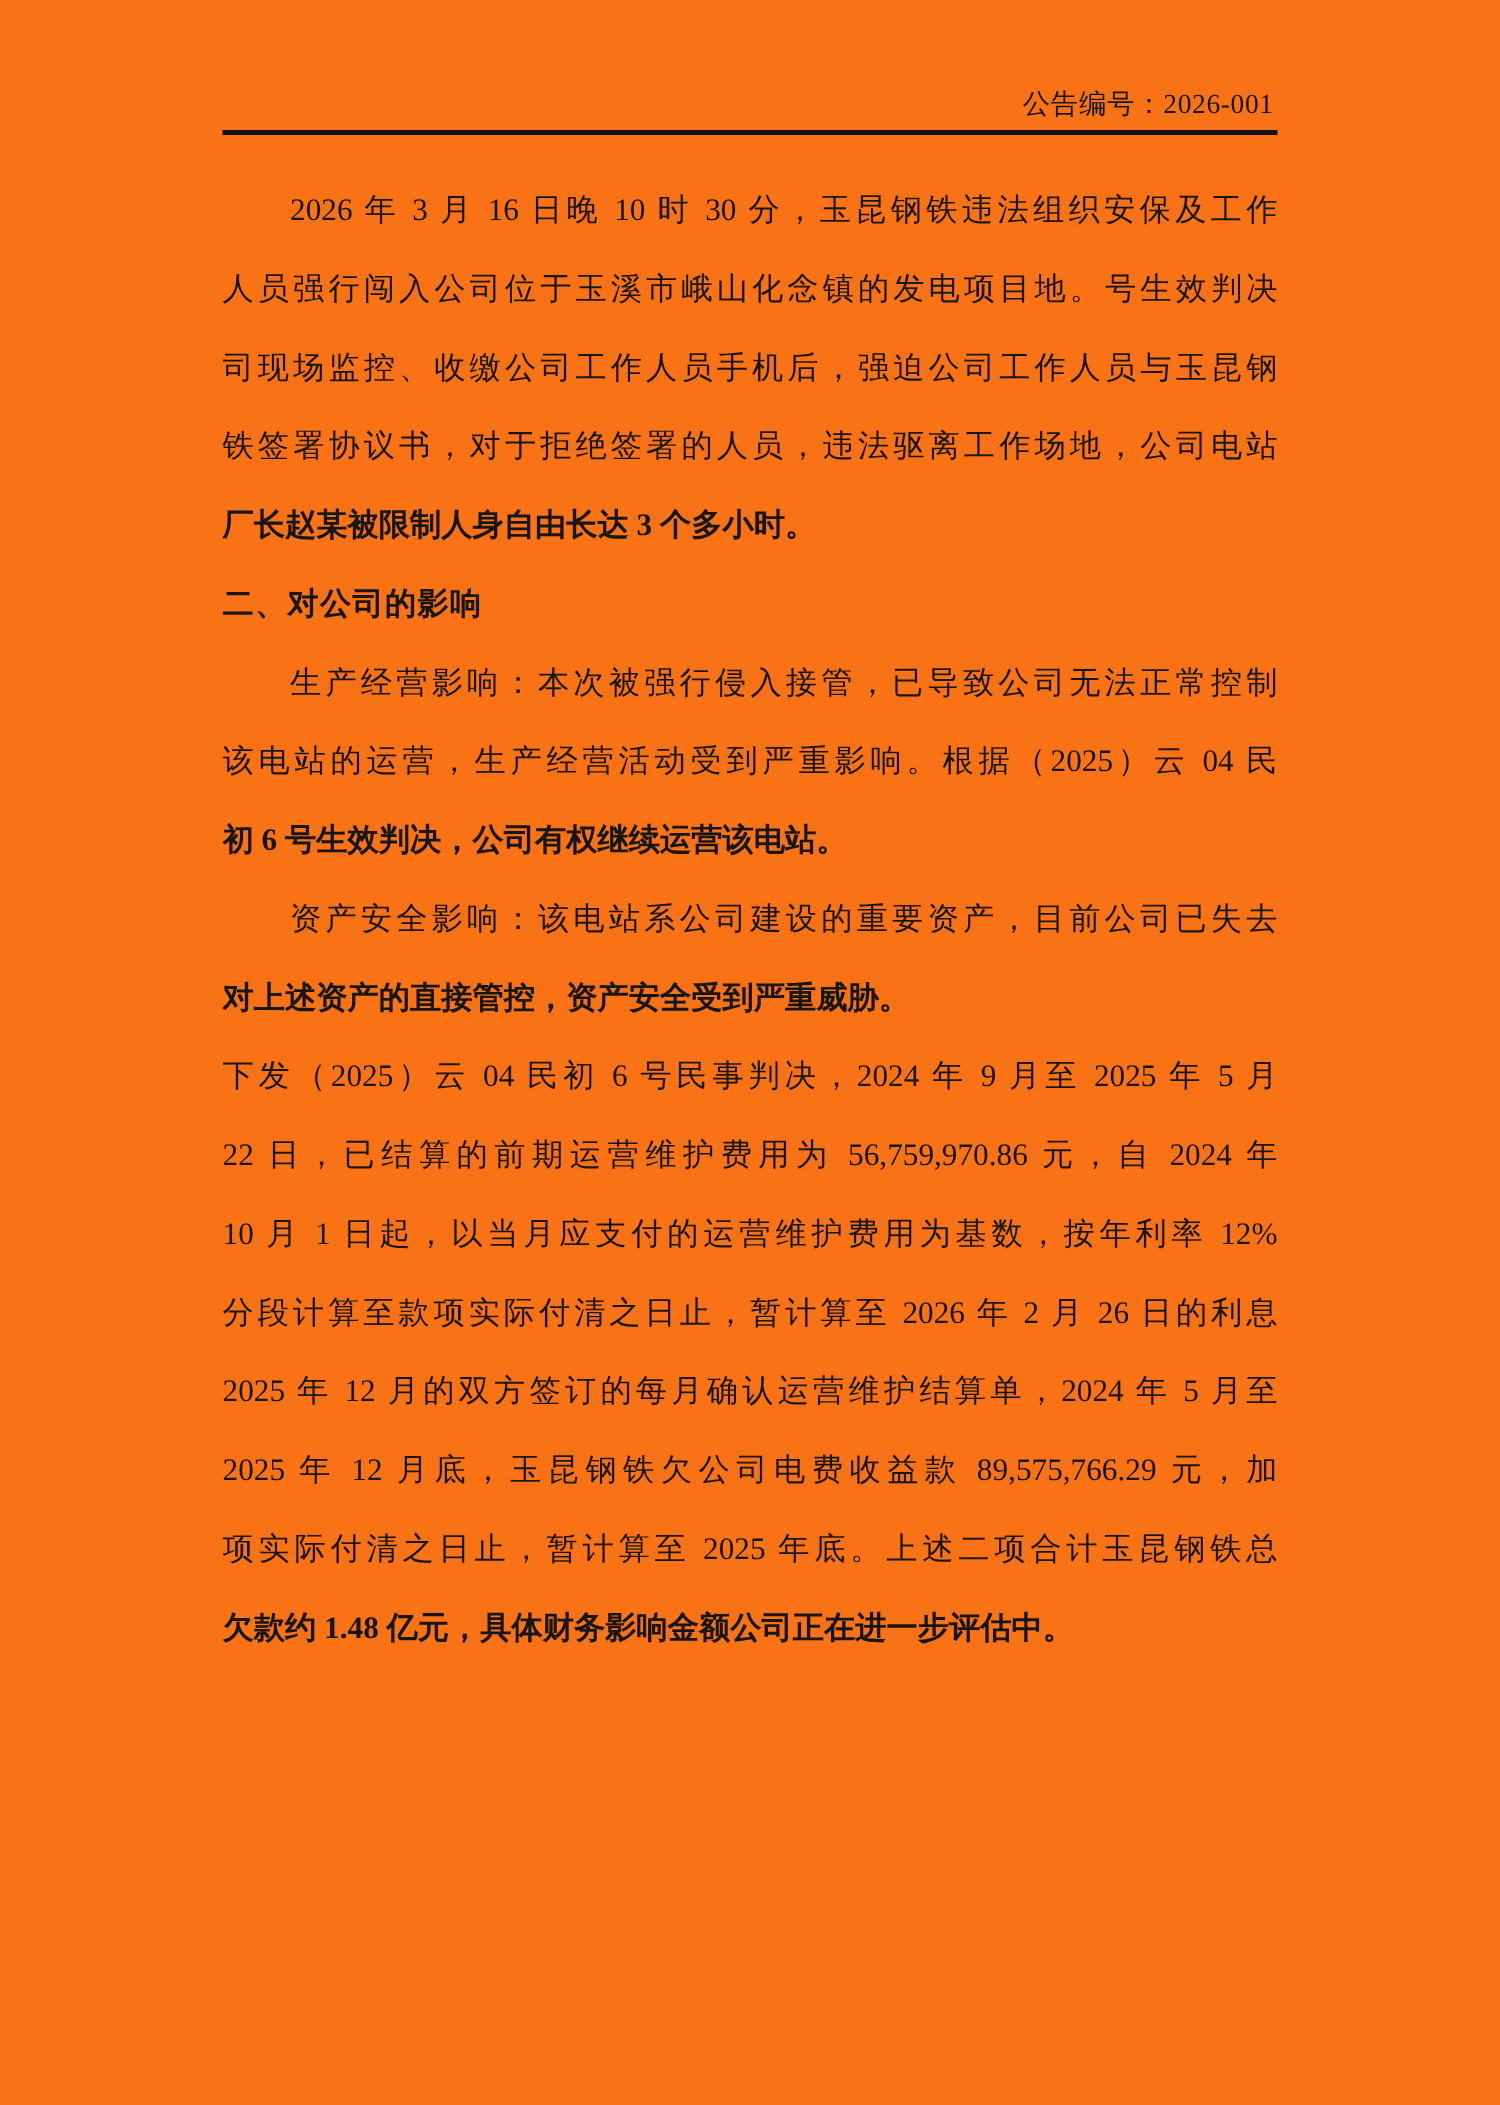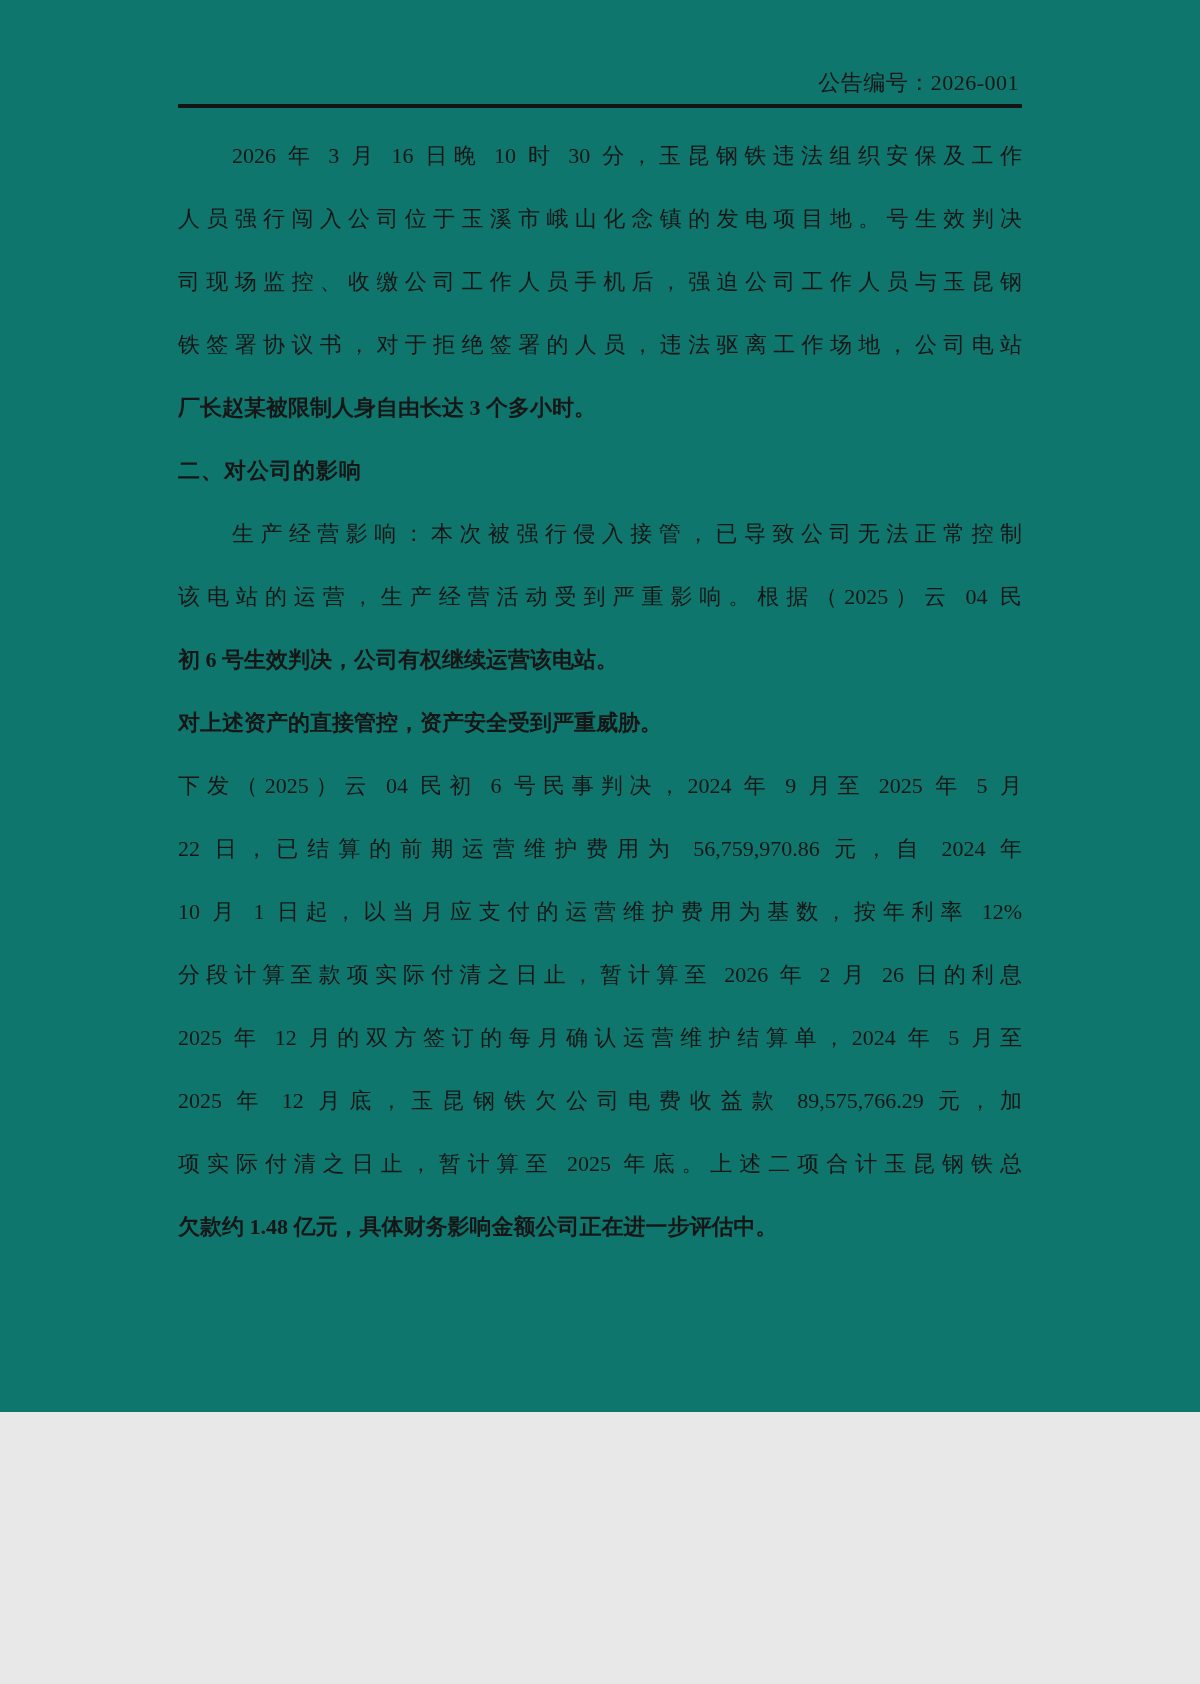--- a/index.html
+++ b/index.html
@@ -3,23 +3,23 @@
 <meta charset="utf-8">
 <style>
   html, body {
     margin: 0;
     padding: 0;
     background: #e8e8e8;
   }
   .page {
     position: relative;
     width: 1200px;
-    height: 1412px;
+    height: 1684px;
     margin: 0 auto;
-    background: #0f766e;
+    background: #f97316;
     color: #161616;
     overflow: hidden;
     font-family: "Liberation Serif", "DejaVu Serif", serif;
   }
   .doc-number {
     position: absolute;
     top: 70px;
     right: 181px;
     font-size: 22px;
     line-height: 26px;
@@ -29,24 +29,24 @@
   .header-rule {
     position: absolute;
     top: 104px;
     left: 178px;
     width: 844px;
     height: 4px;
     background: #141414;
   }
   .body-text {
     position: absolute;
-    top: 124px;
+    top: 137px;
     left: 178px;
     width: 844px;
-    font-size: 22px;
+    font-size: 25px;
   }
   .line {
     height: 63px;
     line-height: 63px;
     text-align: justify;
     text-align-last: justify;
     overflow: hidden;
   }
   .line.indent {
     text-indent: 54px;
@@ -78,20 +78,21 @@
     <div class="line">司现场监控、收缴公司工作人员手机后，强迫公司工作人员与玉昆钢</div>
     <div class="line">铁签署协议书，对于拒绝签署的人员，违法驱离工作场地，公司电站</div>
     <div class="line para-end">厂长赵某被限制人身自由长达 3 个多小时。</div>
 
     <div class="line heading">二、对公司的影响</div>
 
     <div class="line indent">生产经营影响：本次被强行侵入接管，已导致公司无法正常控制</div>
     <div class="line">该电站的运营，生产经营活动受到严重影响。根据（2025）云 04 民</div>
     <div class="line para-end">初 6 号生效判决，公司有权继续运营该电站。</div>
 
+    <div class="line indent">资产安全影响：该电站系公司建设的重要资产，目前公司已失去</div>
     <div class="line para-end">对上述资产的直接管控，资产安全受到严重威胁。</div>
 
     <div class="line">下发（2025）云 04 民初 6 号民事判决，2024 年 9 月至 2025 年 5 月</div>
     <div class="line">22 日，已结算的前期运营维护费用为 56,759,970.86 元，自 2024 年</div>
     <div class="line">10 月 1 日起，以当月应支付的运营维护费用为基数，按年利率 12%</div>
     <div class="line">分段计算至款项实际付清之日止，暂计算至 2026 年 2 月 26 日的利息</div>
     <div class="line">2025 年 12 月的双方签订的每月确认运营维护结算单，2024 年 5 月至</div>
     <div class="line">2025 年 12 月底，玉昆钢铁欠公司电费收益款 89,575,766.29 元，加</div>
     <div class="line">项实际付清之日止，暂计算至 2025 年底。上述二项合计玉昆钢铁总</div>
     <div class="line para-end">欠款约 1.48 亿元，具体财务影响金额公司正在进一步评估中。</div>

